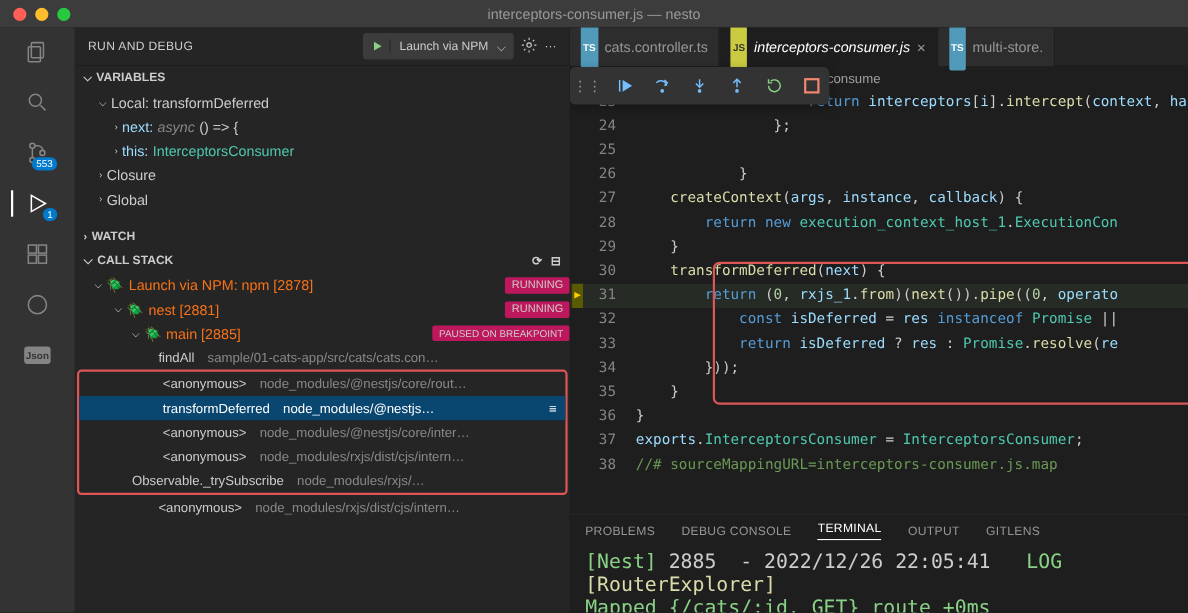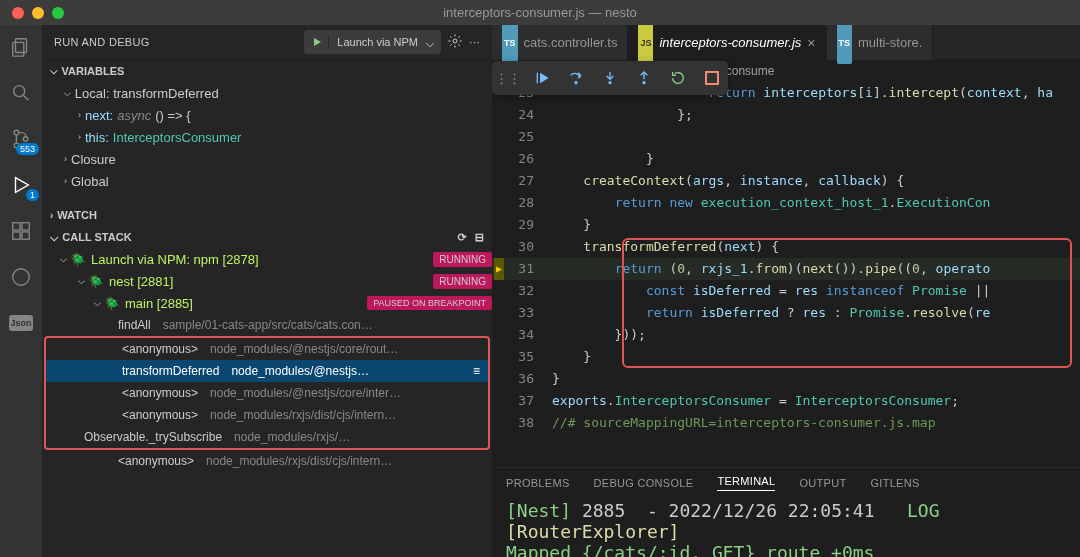--- a/index.html
+++ b/index.html
@@ -2,21 +2,21 @@
 <html><head>
 <meta charset="utf-8">
 <style>
 *{margin:0;padding:0;box-sizing:border-box}
 body{width:1080px;height:557px;background:#1e1e1e;font-family:-apple-system,BlinkMacSystemFont,"Segoe UI",sans-serif;font-size:13px;color:#cccccc;overflow:hidden;position:relative}
 .titlebar{height:25px;background:#3c3c3c;display:flex;align-items:center;justify-content:center;color:#999;font-size:13px}
 .titlebar .dots{position:absolute;left:12px;display:flex;gap:8px}
 .titlebar .dots span{width:12px;height:12px;border-radius:50%}
 .dot-r{background:#ff5f56}.dot-y{background:#ffbd2e}.dot-g{background:#27c93f}
 .main{display:flex;height:532px}
-.activitybar{width:42px;background:#333;display:flex;flex-direction:column;align-items:center;padding-top:10px;gap:22px}
+.activitybar{width:68px;background:#333;display:flex;flex-direction:column;align-items:center;padding-top:10px;gap:22px}
 .activitybar .ic{width:24px;height:24px;color:#858585;display:flex;align-items:center;justify-content:center;cursor:pointer;position:relative}
 .activitybar .ic.active{color:#fff}
 .activitybar .ic.active::before{content:"";position:absolute;left:-12px;width:2px;height:24px;background:#fff}
 .badge{position:absolute;bottom:-4px;right:-6px;background:#007acc;color:#fff;font-size:9px;padding:1px 4px;border-radius:8px}
 .json-ic{width:28px;height:16px;background:#858585;color:#333;border-radius:3px;font-size:9px;font-weight:bold;display:flex;align-items:center;justify-content:center}
 
 .sidebar{width:450px;background:#252526;display:flex;flex-direction:column}
 .sb-header{height:35px;display:flex;align-items:center;padding:0 12px;font-size:11px;color:#ccc;gap:8px;border-bottom:1px solid #1e1e1e}
 .sb-header .title{text-transform:uppercase;letter-spacing:.3px}
 .launch-config{margin-left:auto;display:flex;align-items:center;gap:6px}
@@ -30,21 +30,21 @@
 .var-node{height:22px;padding-left:22px;display:flex;align-items:center;gap:4px;font-size:13px;cursor:pointer;white-space:nowrap}
 .var-node .chevron{font-size:9px;color:#ccc}
 .var-node.depth1{padding-left:36px}
 .key{color:#9cdcfe}.val-type{color:#4ec9b0}.val-punc{color:#ccc}
 .cs-hdr{display:flex;align-items:center;height:22px;padding:0 8px;font-size:11px;font-weight:700;gap:4px}
 .cs-hdr .actions{margin-left:auto;display:flex;gap:8px;color:#ccc}
 .cs-row{height:22px;display:flex;align-items:center;font-size:13px;cursor:pointer;white-space:nowrap;overflow:hidden}
 .cs-row .indent{flex-shrink:0}
 .cs-row .chevron{font-size:9px;margin-right:4px}
 .bug-ic{color:#ccc;margin-right:4px}
-.cs-row .threadname{color:#bef264}
+.cs-row .threadname{color:#f97316}
 .status-pill{margin-left:auto;background:#be185d;color:#ccc;font-size:10px;padding:2px 6px;border-radius:2px;text-transform:uppercase;flex-shrink:0}
 .status-pill.paused{font-size:9px}
 .frame{height:22px;display:flex;align-items:center;font-size:12px;font-family:Liberation Sans, sans-serif;cursor:pointer;white-space:nowrap;overflow:hidden}
 .frame .fn{color:#ccc;margin-right:12px}
 .frame .path{color:#888;overflow:hidden;text-overflow:ellipsis;flex:1}
 .frame.selected{background:#094771;color:#fff}
 .frame.selected .fn,.frame.selected .path{color:#fff}
 .frame.selected::after{content:"≡";margin-left:auto;margin-right:8px;color:#fff}
 .red-box{border:2px solid #d55;border-radius:4px;margin:0 2px;padding:0}
 
@@ -241,21 +241,21 @@
           <span class="path">node_modules/@nestjs…</span>
         </div>
       <div class="frame" style="padding-left:76px">
           <span class="fn">&lt;anonymous&gt;</span>
           <span class="path">node_modules/@nestjs/core/inter…</span>
         </div>
       <div class="frame" style="padding-left:76px">
           <span class="fn">&lt;anonymous&gt;</span>
           <span class="path">node_modules/rxjs/dist/cjs/intern…</span>
         </div>
-      <div class="frame" style="padding-left:38px">
+      <div class="frame" style="padding-left:48px">
           <span class="fn">Observable._trySubscribe</span>
           <span class="path">node_modules/rxjs/…</span>
         </div>
     </div>
     <div class="frame" style="padding-left:76px">
         <span class="fn">&lt;anonymous&gt;</span>
         <span class="path">node_modules/rxjs/dist/cjs/intern…</span>
       </div>
   </div>
 

